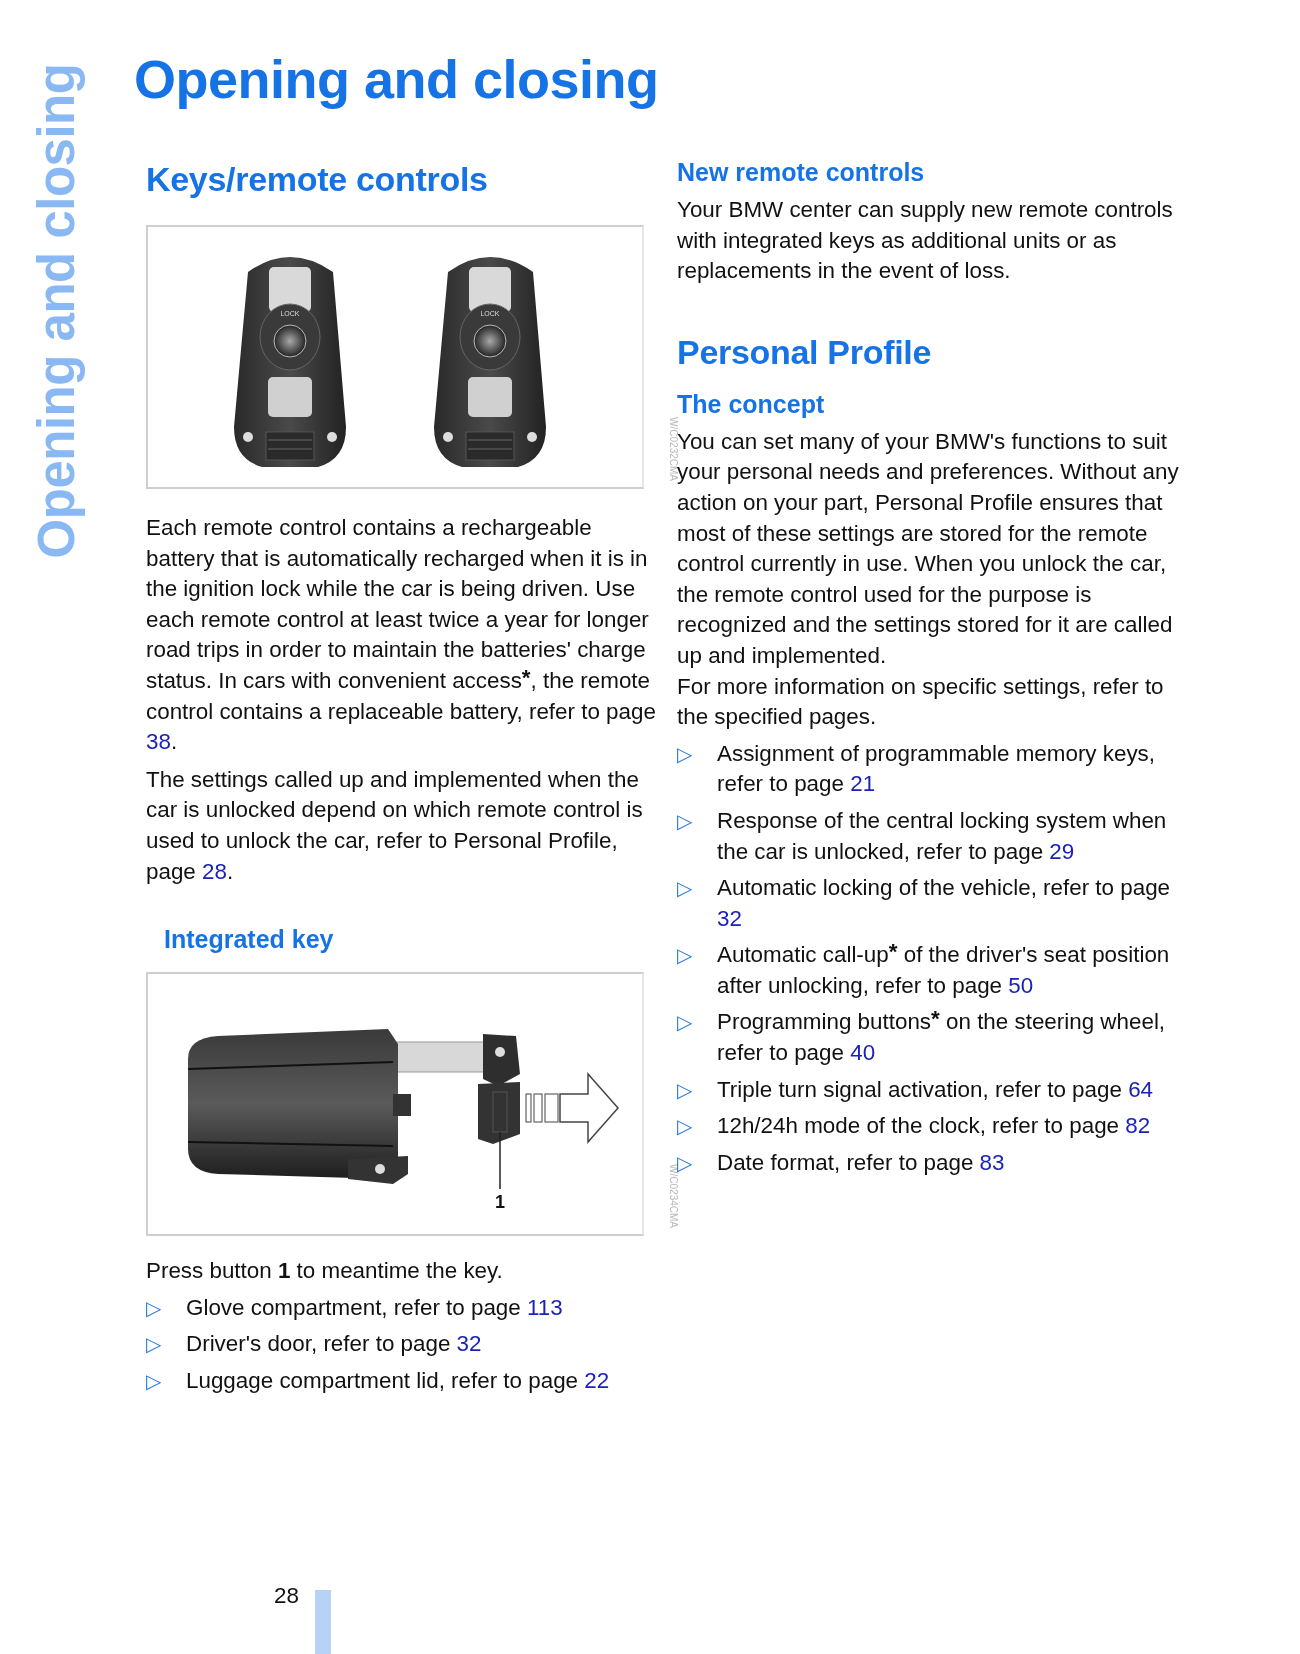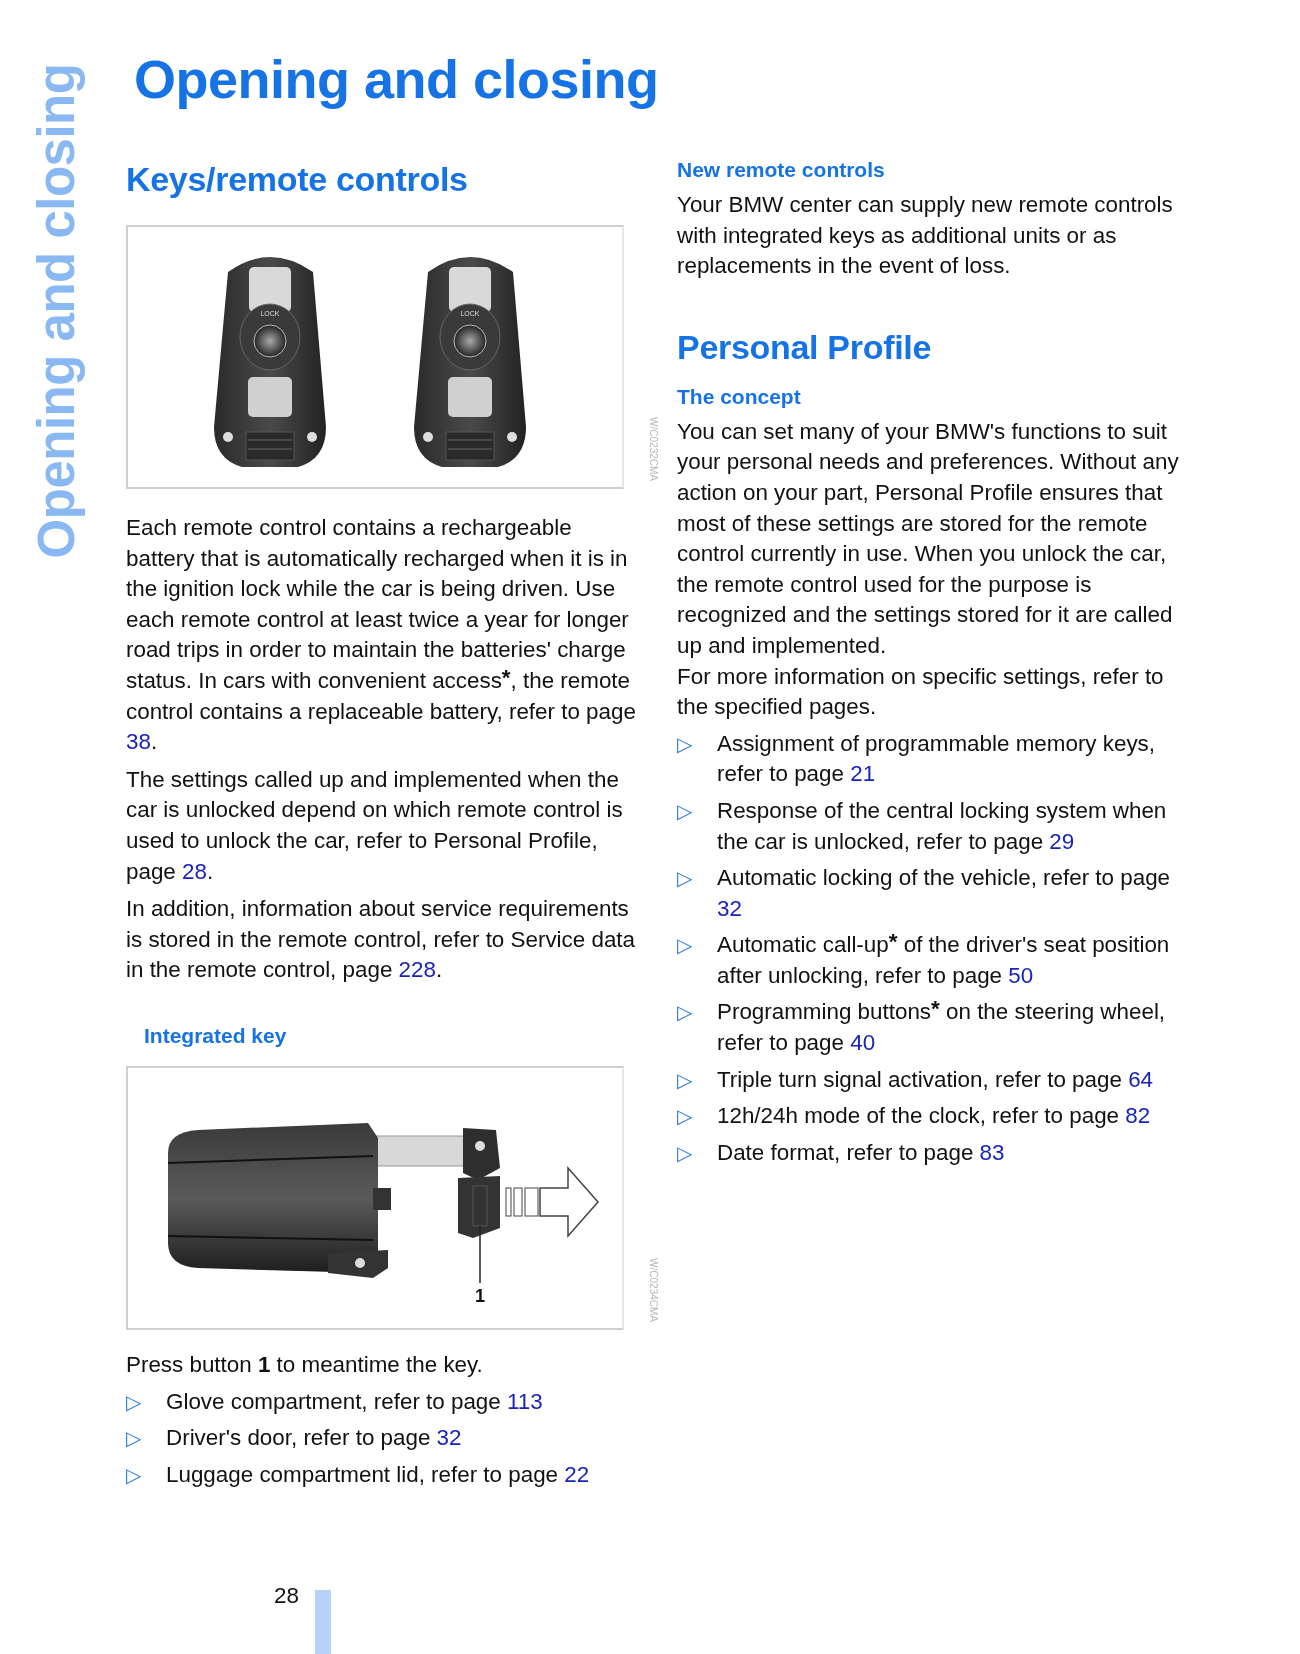--- a/index.html
+++ b/index.html
@@ -8,25 +8,25 @@
 
   .side-tab { position: absolute; left: 28px; top: 58px; width: 56px; height: 505px; }
   .side-tab span { position: absolute; left: 50%; top: 50%;
     transform: translate(-50%, -50%) rotate(-90deg); white-space: nowrap;
     font-weight: bold; font-size: 51px; color: #8ab8f2; letter-spacing: -0.5px; }
 
   .page-title { position: absolute; left: 134px; top: 48px; margin: 0;
     font-size: 54px; font-weight: bold; color: #1673e5; letter-spacing: -0.5px; }
 
   .col { position: absolute; top: 160px; }
-  .col-left { left: 126px; width: 510px; }
+  .col-left { left: 146px; width: 510px; }
   .col-right { left: 677px; width: 520px; }
 
   h2.sec { margin: 0; font-weight: bold; color: #1673e5; font-size: 34px; letter-spacing: -0.3px; }
-  h3.sub { margin: 0; font-weight: bold; color: #1673e5; font-size: 21px; }
+  h3.sub { margin: 0; font-weight: bold; color: #1673e5; font-size: 25px; }
 
   p.body { margin: 0; font-size: 22.4px; line-height: 30.6px; }
   .link { color: #1a23b8; cursor: pointer; }
   .ast { font-weight: bold; position: relative; top: -3px; }
   b.num { font-weight: bold; }
 
   .figure { position: relative; border: 2px solid #cfcfcf; border-right-color: #e6e6e6;
     background: #fff; box-sizing: border-box; }
   .fig-code { position: absolute; right: -26px; bottom: 6px; transform: rotate(90deg);
     transform-origin: right bottom; font-size: 10px; color: #b8b8b8; white-space: nowrap; }
@@ -88,21 +88,20 @@
           <line x1="120" y1="222" x2="164" y2="222" stroke="#666"></line>
         <circle cx="100" cy="210" r="5" fill="#ddd"></circle>
           <circle cx="184" cy="210" r="5" fill="#ddd"></circle>
       </g>
     </svg>
     <span class="fig-code">W/C0232CMA</span>
   </div>
 
   <p class="body" style="margin-top:24px;" id="para1">Each remote control contains a rechargeable battery that is automatically recharged when it is in the ignition lock while the car is being driven. Use each remote control at least twice a year for longer road trips in order to maintain the batteries' charge status. In cars with convenient access<span class="ast">*</span>, the remote control contains a replaceable battery, refer to page <span class="link">38</span>.</p>
   <p class="body" style="margin-top:7px;" id="para2">The settings called up and implemented when the car is unlocked depend on which remote control is used to unlock the car, refer to Personal Profile, page <span class="link">28</span>.</p>
-  <p class="body" style="margin-top:7px;" id="para3">In addition, information about service requirements is stored in the remote control, refer to Service data in the remote control, page <span class="link">228</span>.</p>
 
   <h3 class="sub" style="margin-top:38px;margin-bottom:18px;margin-left:18px;">Integrated key</h3>
 
   <div class="figure" style="width:498px;height:264px;">
     <svg width="494" height="260" viewBox="0 0 494 260">
       <defs>
         <linearGradient id="bodyg" x1="0" y1="0" x2="0" y2="1">
           <stop offset="0" stop-color="#3a3a3a"></stop>
             <stop offset="0.5" stop-color="#5a5a5a"></stop>
             <stop offset="1" stop-color="#1e1e1e"></stop>

